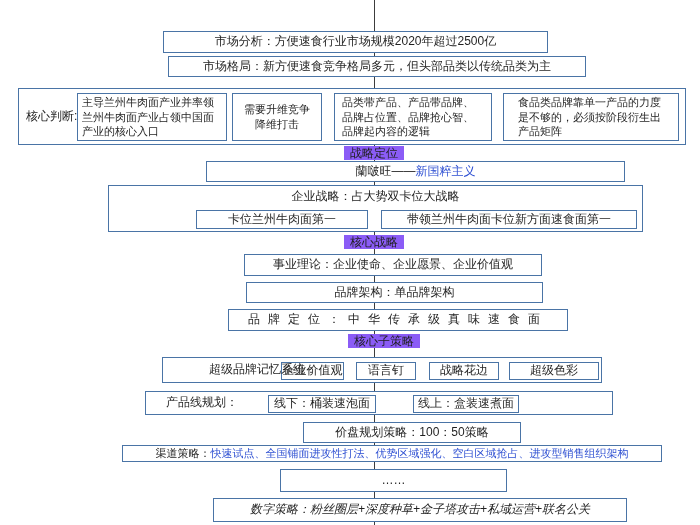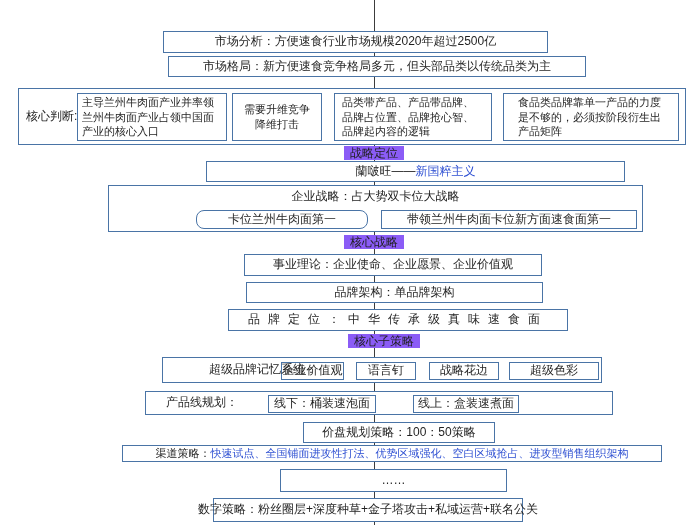--- a/index.html
+++ b/index.html
@@ -49,21 +49,21 @@
 
   <div class="flow-label" style="left:374px;top:146px;">战略定位</div>
 
   <div class="bx" style="left:206px;top:161px;width:419px;height:21px;">
     <span>蘭啵旺——</span>
       <span class="accent">新国粹主义</span>
   </div>
 
   <div class="bx" style="left:108px;top:185px;width:535px;height:47px;">
     <div style="position:absolute;top:3px;left:0;width:100%;text-align:center;">企业战略：占大势双卡位大战略</div>
-    <div class="bx" style="left:87px;top:24px;width:172px;height:19px;border-radius:8px;">卡位兰州牛肉面第一</div>
+    <div class="bx" style="left:87px;top:24px;width:172px;height:19px;">卡位兰州牛肉面第一</div>
     <div class="bx" style="left:272px;top:24px;width:256px;height:19px;">带领兰州牛肉面卡位新方面速食面第一</div>
   </div>
 
   <div class="flow-label" style="left:374px;top:235px;">核心战略</div>
 
   <div class="bx" style="left:244px;top:254px;width:298px;height:22px;">事业理论：企业使命、企业愿景、企业价值观</div>
 
   <div class="bx" style="left:246px;top:282px;width:297px;height:21px;">品牌架构：单品牌架构</div>
 
   <div class="bx spaced" style="left:228px;top:309px;width:340px;height:22px;">品牌定位：中华传承级真味速食面</div>
@@ -77,24 +77,24 @@
     <div class="bx" style="left:266px;top:4px;width:70px;height:18px;">战略花边</div>
     <div class="bx" style="left:346px;top:4px;width:90px;height:18px;">超级色彩</div>
   </div>
 
   <div class="bx" style="left:145px;top:391px;width:468px;height:24px;">
     <span class="inner-label" style="left:20px;">产品线规划：</span>
     <div class="bx" style="left:122px;top:3px;width:108px;height:18px;">线下：桶装速泡面</div>
     <div class="bx" style="left:267px;top:3px;width:106px;height:18px;">线上：盒装速煮面</div>
   </div>
 
-  <div class="bx" style="left:303px;top:422px;width:192px;height:21px;">价盘规划策略：100：50策略</div>
+  <div class="bx" style="left:303px;top:422px;width:218px;height:21px;">价盘规划策略：100：50策略</div>
 
   <div class="bx" style="left:122px;top:445px;width:540px;height:17px;font-size:11px;">
     <span>渠道策略：</span>
       <span class="accent">快速试点、全国铺面进攻性打法、优势区域强化、空白区域抢占、进攻型销售组织架构</span>
   </div>
 
   <div class="bx" style="left:280px;top:469px;width:227px;height:23px;">……</div>
 
-  <div class="bx" style="left:213px;top:498px;width:310px;height:24px;">数字策略：粉丝圈层+深度种草+金子塔攻击+私域运营+联名公关</div>
+  <div class="bx" style="left:213px;top:498px;width:414px;height:24px;font-style:italic;">数字策略：粉丝圈层+深度种草+金子塔攻击+私域运营+联名公关</div>
 
 </div>
 
 </body></html>

